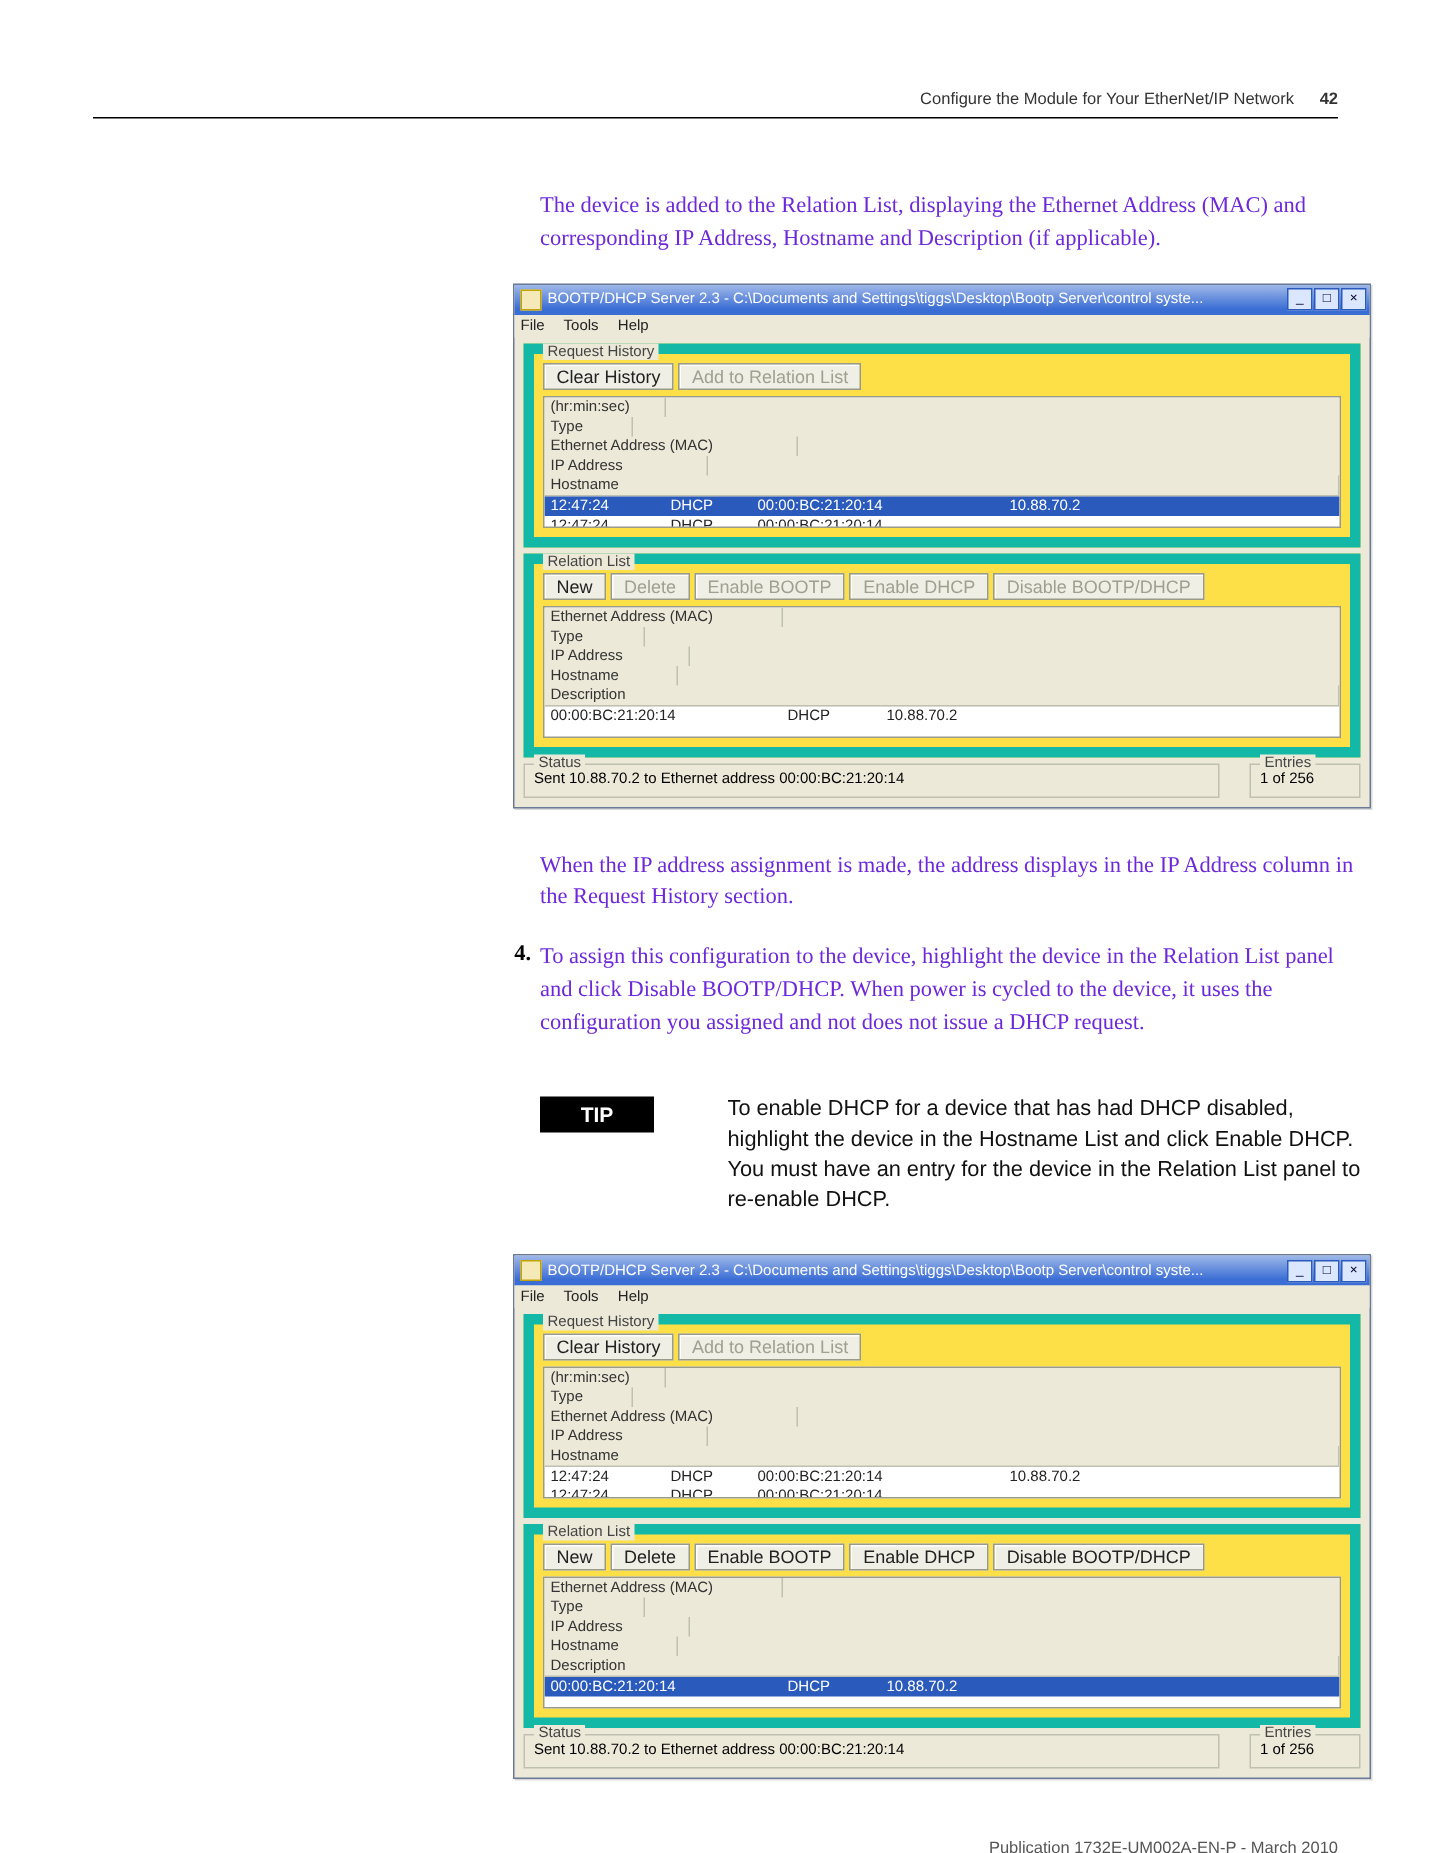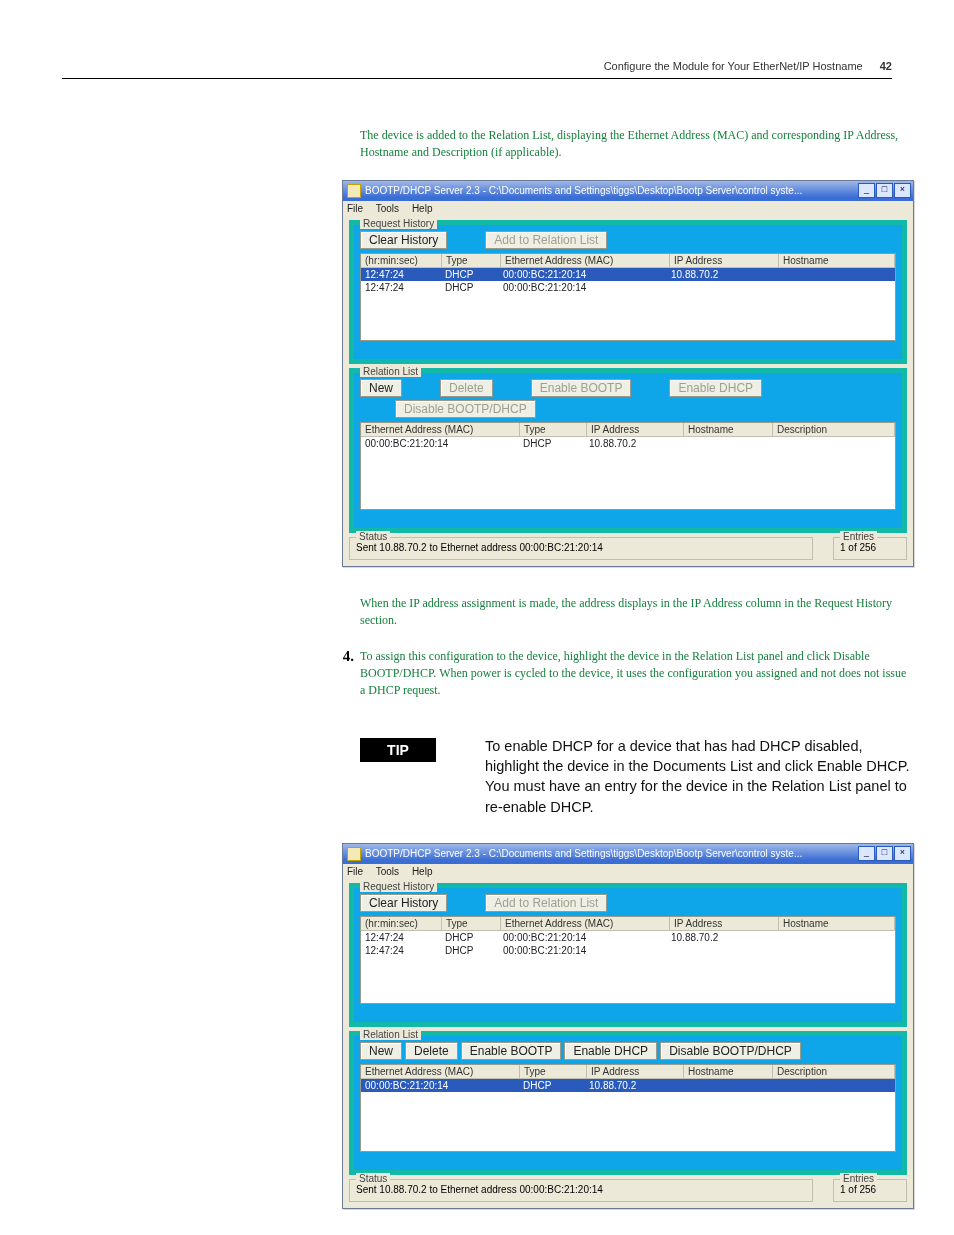--- a/index.html
+++ b/index.html
@@ -27,23 +27,23 @@
   }
   .rule {
     border-top: 1px solid #000;
     margin-bottom: 48px;
   }
   .body-col {
     margin-left: 298px;
     width: 552px;
   }
   .para {
-    font-size: 12px;
+    font-size: 15px;
     line-height: 1.45;
-    color: #15803d;
+    color: #6d28d9;
     margin: 0 0 18px 0;
   }
   .step-row {
     display: flex;
     align-items: flex-start;
   }
   .step-num {
     width: 26px;
     flex: 0 0 26px;
     font-weight: bold;
@@ -115,48 +115,49 @@
   }
   .menubar {
     background:#ece9d8;
     padding:2px 4px;
     font-size:10px;
     color:#222;
   }
   .menubar span { margin-right:10px; }
   .group {
     margin:4px 6px;
-    border:5px solid #14b8a6;
-    padding:4px 6px 18px 6px;
+    border:7px solid #14b8a6;
+    padding:4px 6px 6px 6px;
     position:relative;
-    background:#0ea5e9;
+    background:#fde047;
   }
   .group-label {
     position:absolute;top:-7px;left:6px;background:#ece9d8;padding:0 3px;color:#444;font-size:10px;
   }
   .btnrow { margin:2px 0 4px 0; display:flex; gap:3px; flex-wrap:wrap; }
   .btn {
     border:1px solid #9a9a8a;
     background:#efefe6;
     padding:1px 8px;
     font-size:12px;
     color:#222;
     box-shadow: inset 1px 1px 0 #fff;
   }
-  .btn.disabled { color:#a0a090;margin-left:35px; }
+  .btn.disabled { color:#a0a090; }
   .list {
     border:1px solid #9a9a8a;
     background:#fff;
     height:86px;
     overflow:hidden;
   }
   .list-head {
     display:flex;
     background:#ece9d8;
     border-bottom:1px solid #c0c0b0;
+    flex-direction:column;
   }
   .list-head div {
     border-right:1px solid #c0c0b0;
     padding:1px 4px;
     font-size:10px;
     color:#333;
   }
   .list-row {
     display:flex;
     padding:0;
@@ -181,21 +182,21 @@
   .rh .c1{width:72px}.rh .c2{width:50px}.rh .c3{width:160px}.rh .c4{width:100px}.rh .c5{flex:1}
   
   .rl .c1{width:150px}.rl .c2{width:58px}.rl .c3{width:88px}.rl .c4{width:80px}.rl .c5{flex:1}
 </style>
 </head>
 <body>
 
 <div class="page">
 
   <div class="running-head">
-    <span>Configure the Module for Your EtherNet/IP Hostname</span>
+    <span>Configure the Module for Your EtherNet/IP Network</span>
     <span class="pnum">42</span>
   </div>
   <div class="rule"></div>
 
   <div class="body-col">
 
     <p class="para">The device is added to the Relation List, displaying the Ethernet Address (MAC) and corresponding IP Address, Hostname and Description (if applicable).</p>
 
     <div class="win" style="margin-left:-18px;">
       <div class="titlebar">
@@ -285,21 +286,21 @@
 
     <p class="para">When the IP address assignment is made, the address displays in the IP Address column in the Request History section.</p>
 
     <div class="step-row">
       <div class="step-num">4.</div>
       <p class="para" style="margin-top:0">To assign this configuration to the device, highlight the device in the Relation List panel and click Disable BOOTP/DHCP. When power is cycled to the device, it uses the configuration you assigned and not does not issue a DHCP request.</p>
     </div>
 
     <div class="tip-row">
       <div class="tip-badge">TIP</div>
-      <div class="tip-text">To enable DHCP for a device that has had DHCP disabled, highlight the device in the Documents List and click Enable DHCP. You must have an entry for the device in the Relation List panel to re-enable DHCP.</div>
+      <div class="tip-text">To enable DHCP for a device that has had DHCP disabled, highlight the device in the Hostname List and click Enable DHCP. You must have an entry for the device in the Relation List panel to re-enable DHCP.</div>
     </div>
 
     <div class="win" style="margin-left:-18px;">
       <div class="titlebar">
         <span class="ticon"></span>
         <span class="tlabel">BOOTP/DHCP Server 2.3 - C:\Documents and Settings\tiggs\Desktop\Bootp Server\control syste...</span>
         <div class="wbtns">
           <div class="wbtn">_</div>
           <div class="wbtn">□</div>
           <div class="wbtn">×</div>

